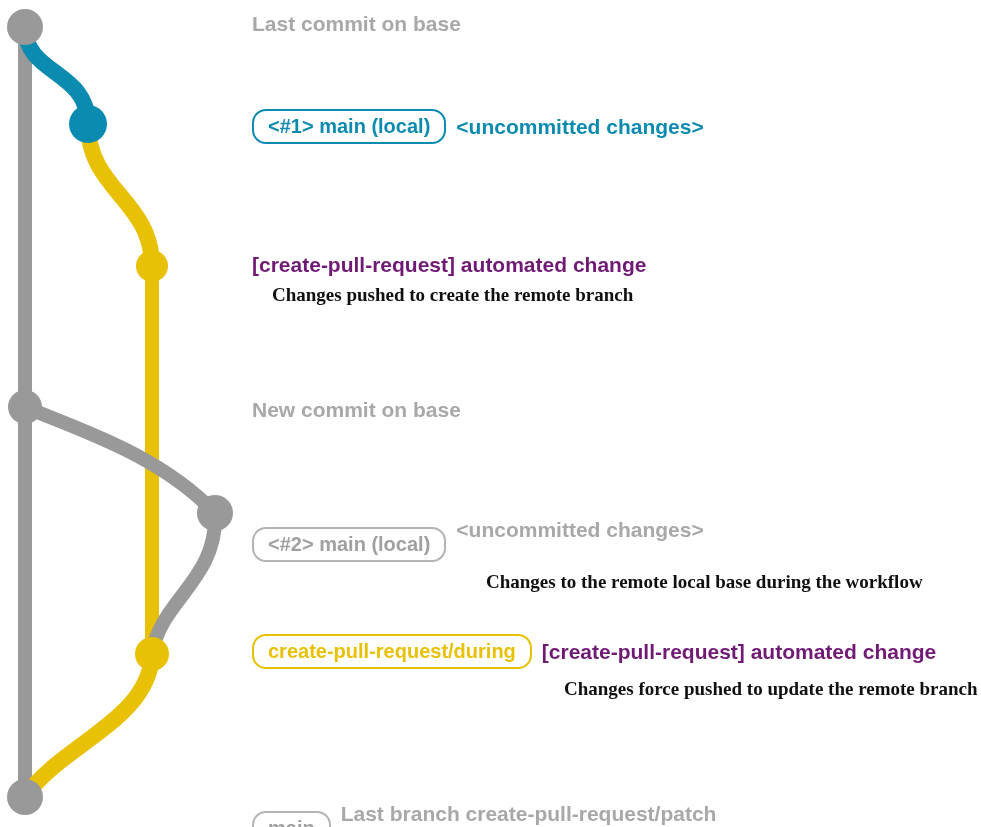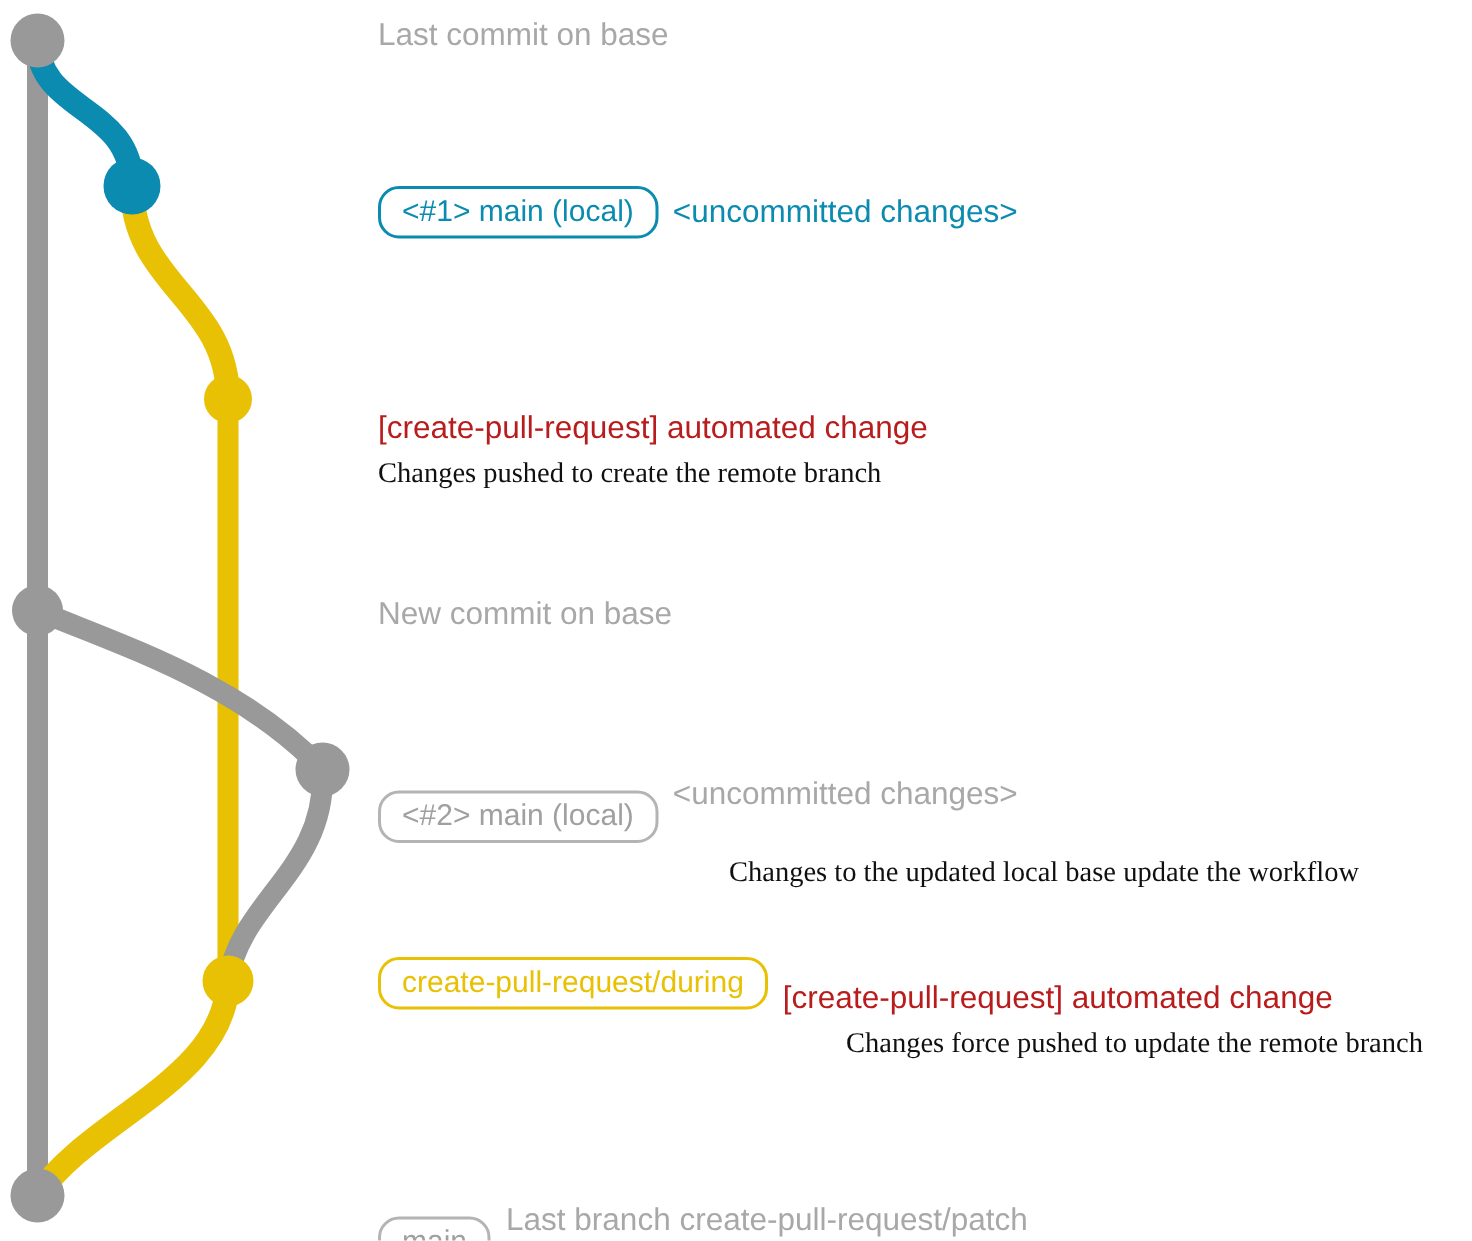--- a/index.html
+++ b/index.html
@@ -14,20 +14,21 @@
     position: relative;
     overflow: hidden;
     font-family: "Liberation Sans", sans-serif;
     -webkit-font-smoothing: antialiased;
   }
 
   #canvas {
     position: relative;
     width: 981px;
     height: 791px;
+    font-weight: bold;
   }
 
   
   #graph {
     position: absolute;
     left: 0;
     top: 0;
     width: 250px;
     height: 827px;
   }
@@ -68,32 +69,32 @@
   .pill.yellow { border-color: #e8c004; color: #e8c004; }
   .pill.gray   { border-color: #b4b4b4; color: #a0a0a0; margin-top: 30px; }
 
   
   .subject {
     font-size: 21px;
     line-height: 1;
     color: #999999;
   }
   .subject.blue   { color: #0b8bb0; }
-  .subject.yellow { color: #b91c1c; margin-top: 21px; }
+  .subject.yellow { color: #701a75; }
   .subject.gray   { color: #a8a8a8; }
 
   
   .caption {
     font-family: "Liberation Serif", serif;
     font-size: 19px;
     color: #101010;
     margin-top: 9px;
     white-space: nowrap;
   }
-  .caption.indent-1 { }
+  .caption.indent-1 { margin-left: 20px; }
   .caption.indent-2 { margin-left: 232px; }
   .caption.indent-3 { margin-left: 234px; }
   .caption.indent-4 { margin-left: 312px; }
 </style>
 </head>
 <body>
 
 <div id="canvas">
 
   <svg id="graph" viewBox="0 0 250 827" width="250" height="827">
@@ -122,21 +123,21 @@
   </svg>
 
   <div class="row" style="top:13px;">
     <div class="row-inner">
       <div class="line-main">
         <span class="subject gray">Last commit on base</span>
       </div>
     </div>
   </div>
 
-  <div class="row" style="top:109px;margin-top:15px;">
+  <div class="row" style="top:109px;">
     <div class="row-inner">
       <div class="line-main">
         <span class="pill blue">&lt;#1&gt; main (local)</span>
         <span class="subject blue">&lt;uncommitted changes&gt;</span>
       </div>
     </div>
   </div>
 
   <div class="row" style="top:254px;">
     <div class="row-inner">
@@ -154,21 +155,21 @@
       </div>
     </div>
   </div>
 
   <div class="row" style="top:497px;">
     <div class="row-inner">
       <div class="line-main">
         <span class="pill gray">&lt;#2&gt; main (local)</span>
         <span class="subject gray">&lt;uncommitted changes&gt;</span>
       </div>
-      <div class="caption indent-3">Changes to the updated local base update the workflow</div>
+      <div class="caption indent-3">Changes to the remote local base during the workflow</div>
     </div>
   </div>
 
   <div class="row" style="top:634px;">
     <div class="row-inner">
       <div class="line-main">
         <span class="pill yellow">create-pull-request/during</span>
         <span class="subject yellow">[create-pull-request] automated change</span>
       </div>
       <div class="caption indent-4">Changes force pushed to update the remote branch</div>

